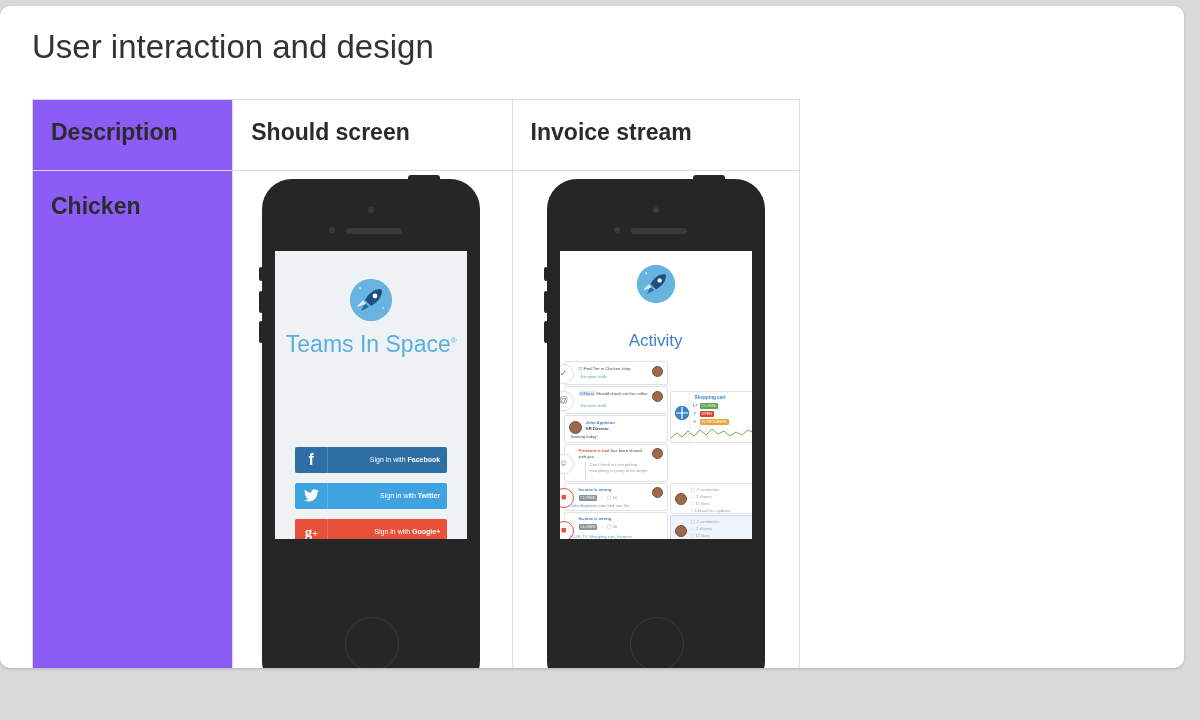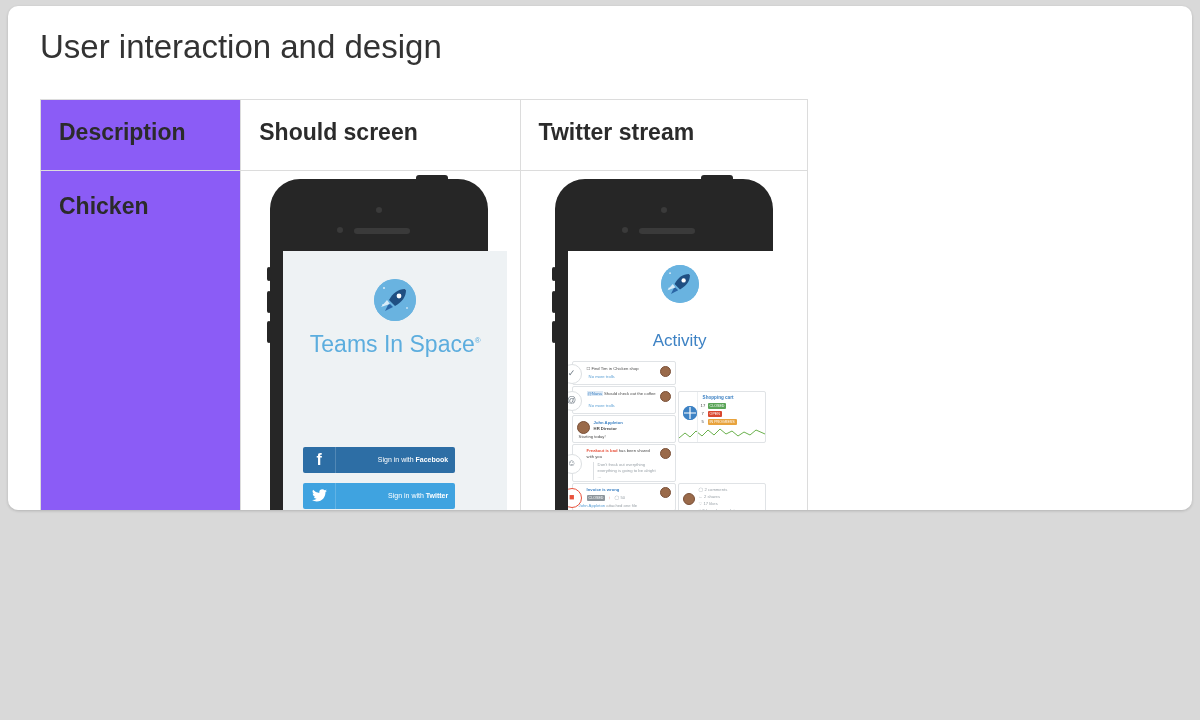--- a/index.html
+++ b/index.html
@@ -2,21 +2,21 @@
 <html><head>
 <meta charset="utf-8">
 <style>
   html,body{margin:0;padding:0;}
   body{
     width:1200px;height:720px;overflow:hidden;
     background:#d9d9d9;
     font-family:"Liberation Sans","DejaVu Sans",sans-serif;
   }
   .page{
-    position:absolute;left:8px;top:6px;width:1184px;height:504px;
+    position:absolute;left:0;top:6px;width:1184px;height:662px;
     background:#ffffff;border-radius:10px;
     box-shadow:0 1px 3px rgba(0,0,0,.18);
     overflow:hidden;
   }
   .page-title{
     position:absolute;left:32px;top:22px;
     font-size:33px;color:#333333;font-weight:400;letter-spacing:0px;
     white-space:nowrap;
   }
   
@@ -60,21 +60,21 @@
   .sensor{
     position:absolute;left:50%;top:48px;margin-left:-42px;
     width:6px;height:6px;border-radius:50%;background:#3a3a3a;
   }
   .speaker{
     position:absolute;left:50%;top:49px;margin-left:-25px;
     width:56px;height:6px;border-radius:3px;background:#3a3a3a;
   }
   .screen{
     position:absolute;left:13px;top:72px;width:192px;height:288px;
-    background:#eef2f4;overflow:hidden;padding-left:32px;
+    background:#eef2f4;overflow:hidden;
   }
   .home{
     position:absolute;left:50%;bottom:20px;margin-left:-26px;
     width:52px;height:52px;border-radius:50%;border:1px solid #3a3a3a;
   }
 
   
   .logo-wrap{position:absolute;left:0;right:0;top:28px;text-align:center;}
   .rocket-badge{
     display:inline-block;width:42px;height:42px;border-radius:50%;
@@ -173,21 +173,21 @@
       </colgroup>
     <tbody>
         <tr>
       <th class="hdr-cell col-label">
         <span class="hdr-label bold">Description</span>
       </th>
       <th class="hdr-cell">
         <span class="hdr-label">Should screen</span>
       </th>
       <th class="hdr-cell">
-        <span class="hdr-label">Twitter stream</span>
+        <span class="hdr-label">Invoice stream</span>
       </th>
     </tr>
     <tr>
       <td class="row-label">
         <span class="hdr-label">Chicken</span>
       </td>
 
       <td class="cell-mock">
         <div class="phone" style="left:29px;">
           <div class="phone-body"></div>

